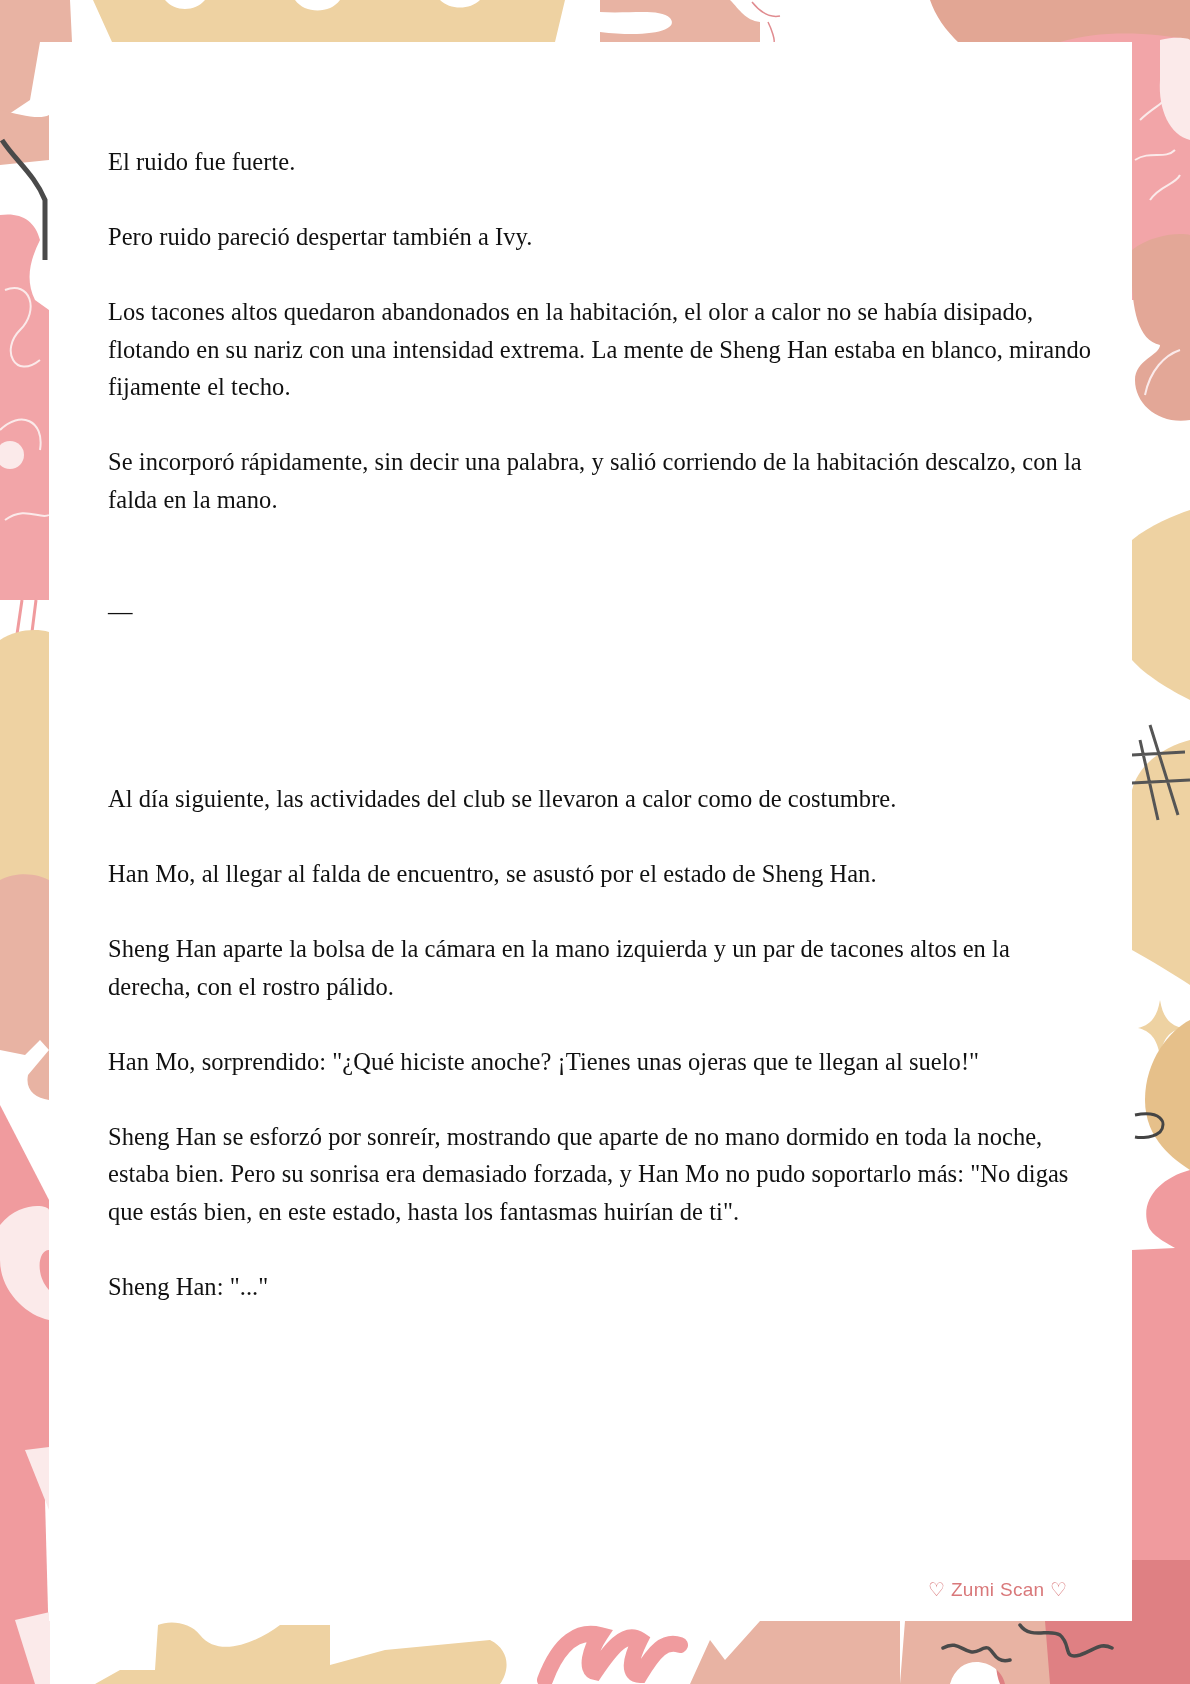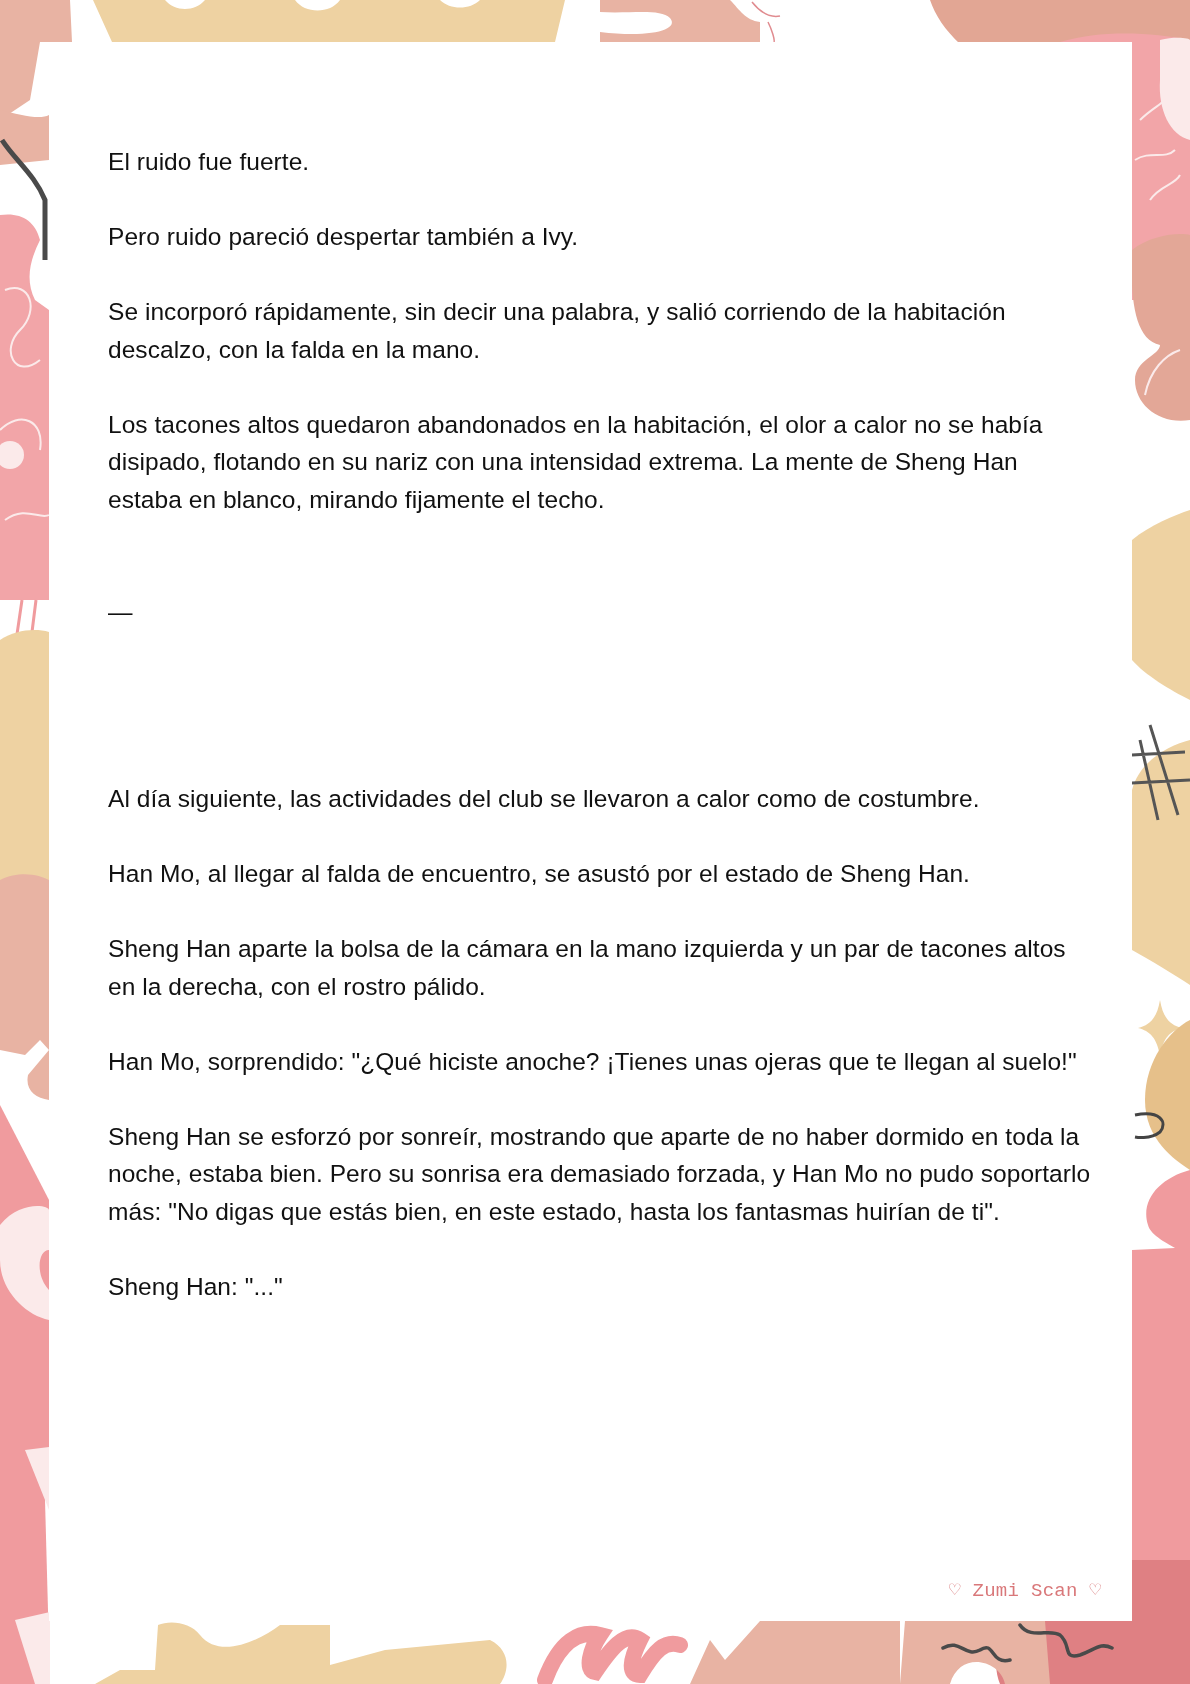--- a/index.html
+++ b/index.html
@@ -22,33 +22,33 @@
     }
     .content {
       position: absolute;
       left: 108px;
       top: 143px;
       width: 985px;
       color: #111111;
       font-size: 24.5px;
       line-height: 37.5px;
       letter-spacing: 0.05px;
+      font-family: Liberation Serif, serif;
     }
     .para { margin: 0 0 37.5px 0; white-space: normal; }
     .spacer-lg { height: 37.5px; }
     .dash { margin: 0; }
     .watermark {
       position: absolute;
       left: 928px;
       top: 1578px;
-      font-family: Liberation Mono, monospace;
+      font-family: Liberation Sans, sans-serif;
       font-size: 19px;
       color: #d9787a;
       letter-spacing: 0.3px;
-      margin-left: 21px;
     }
   </style>
 </head>
 <body>
 
 <svg class="frame-svg" viewBox="0 0 1190 1684" xmlns="http://www.w3.org/2000/svg">
 
   <path d="M0,0 L70,0 L72,42 L40,42 L30,100 L0,120 Z" fill="#e8b3a3"></path>
   <path d="M93,0 L165,0 C175,12 195,12 205,0 L295,0 C305,14 330,14 340,0 L440,0 C450,10 470,10 480,0 L565,0 L555,42 L112,42 Z" fill="#eed2a2"></path>
   <path d="M600,0 L730,0 C740,10 745,20 760,22 L760,42 L600,42 L600,32 C650,38 680,30 670,18 C660,8 630,14 600,12 Z" fill="#e8b3a3"></path>
@@ -89,26 +89,26 @@
   <path d="M0,1105 L49,1200 L49,1500 L0,1500 Z" fill="#f09b9e"></path>
   <path d="M0,1225 C20,1200 49,1205 49,1210 L49,1250 C38,1250 35,1275 49,1290 L49,1320 C25,1315 0,1290 0,1260 Z" fill="#fbeaea"></path>
   <path d="M25,1450 L49,1447 L49,1510 Z" fill="#fbeaea"></path>
 </svg>
 
 <div class="panel"></div>
 
 <div class="content">
   <p class="para">El ruido fue fuerte.</p>
   <p class="para">Pero ruido pareció despertar también a Ivy.</p>
+  <p class="para">Los tacones altos quedaron abandonados en la habitación, el olor a calor no se había disipado, flotando en su nariz con una intensidad extrema. La mente de Sheng Han estaba en blanco, mirando fijamente el techo.</p>
   <p class="para">Se incorporó rápidamente, sin decir una palabra, y salió corriendo de la habitación descalzo, con la falda en la mano.</p>
-  <p class="para">Los tacones altos quedaron abandonados en la habitación, el olor a calor no se había disipado, flotando en su nariz con una intensidad extrema. La mente de Sheng Han estaba en blanco, mirando fijamente el techo.</p>
   <div class="spacer-lg"></div>
   <p class="para dash" style="margin-bottom:112px;">—</p>
   <div class="spacer-lg"></div>
   <p class="para">Al día siguiente, las actividades del club se llevaron a calor como de costumbre.</p>
   <p class="para">Han Mo, al llegar al falda de encuentro, se asustó por el estado de Sheng Han.</p>
   <p class="para">Sheng Han aparte la bolsa de la cámara en la mano izquierda y un par de tacones altos en la derecha, con el rostro pálido.</p>
   <p class="para">Han Mo, sorprendido: "¿Qué hiciste anoche? ¡Tienes unas ojeras que te llegan al suelo!"</p>
-  <p class="para">Sheng Han se esforzó por sonreír, mostrando que aparte de no haber dormido en toda la noche, estaba bien. Pero su sonrisa era demasiado forzada, y Han Mo no pudo soportarlo más: "No digas que estás bien, en este estado, hasta los fantasmas huirían de ti".</p>
+  <p class="para">Sheng Han se esforzó por sonreír, mostrando que aparte de no mano dormido en toda la noche, estaba bien. Pero su sonrisa era demasiado forzada, y Han Mo no pudo soportarlo más: "No digas que estás bien, en este estado, hasta los fantasmas huirían de ti".</p>
   <p class="para">Sheng Han: "..."</p>
 </div>
 
 <div class="watermark">♡ Zumi Scan ♡</div>
 
 </body></html>

